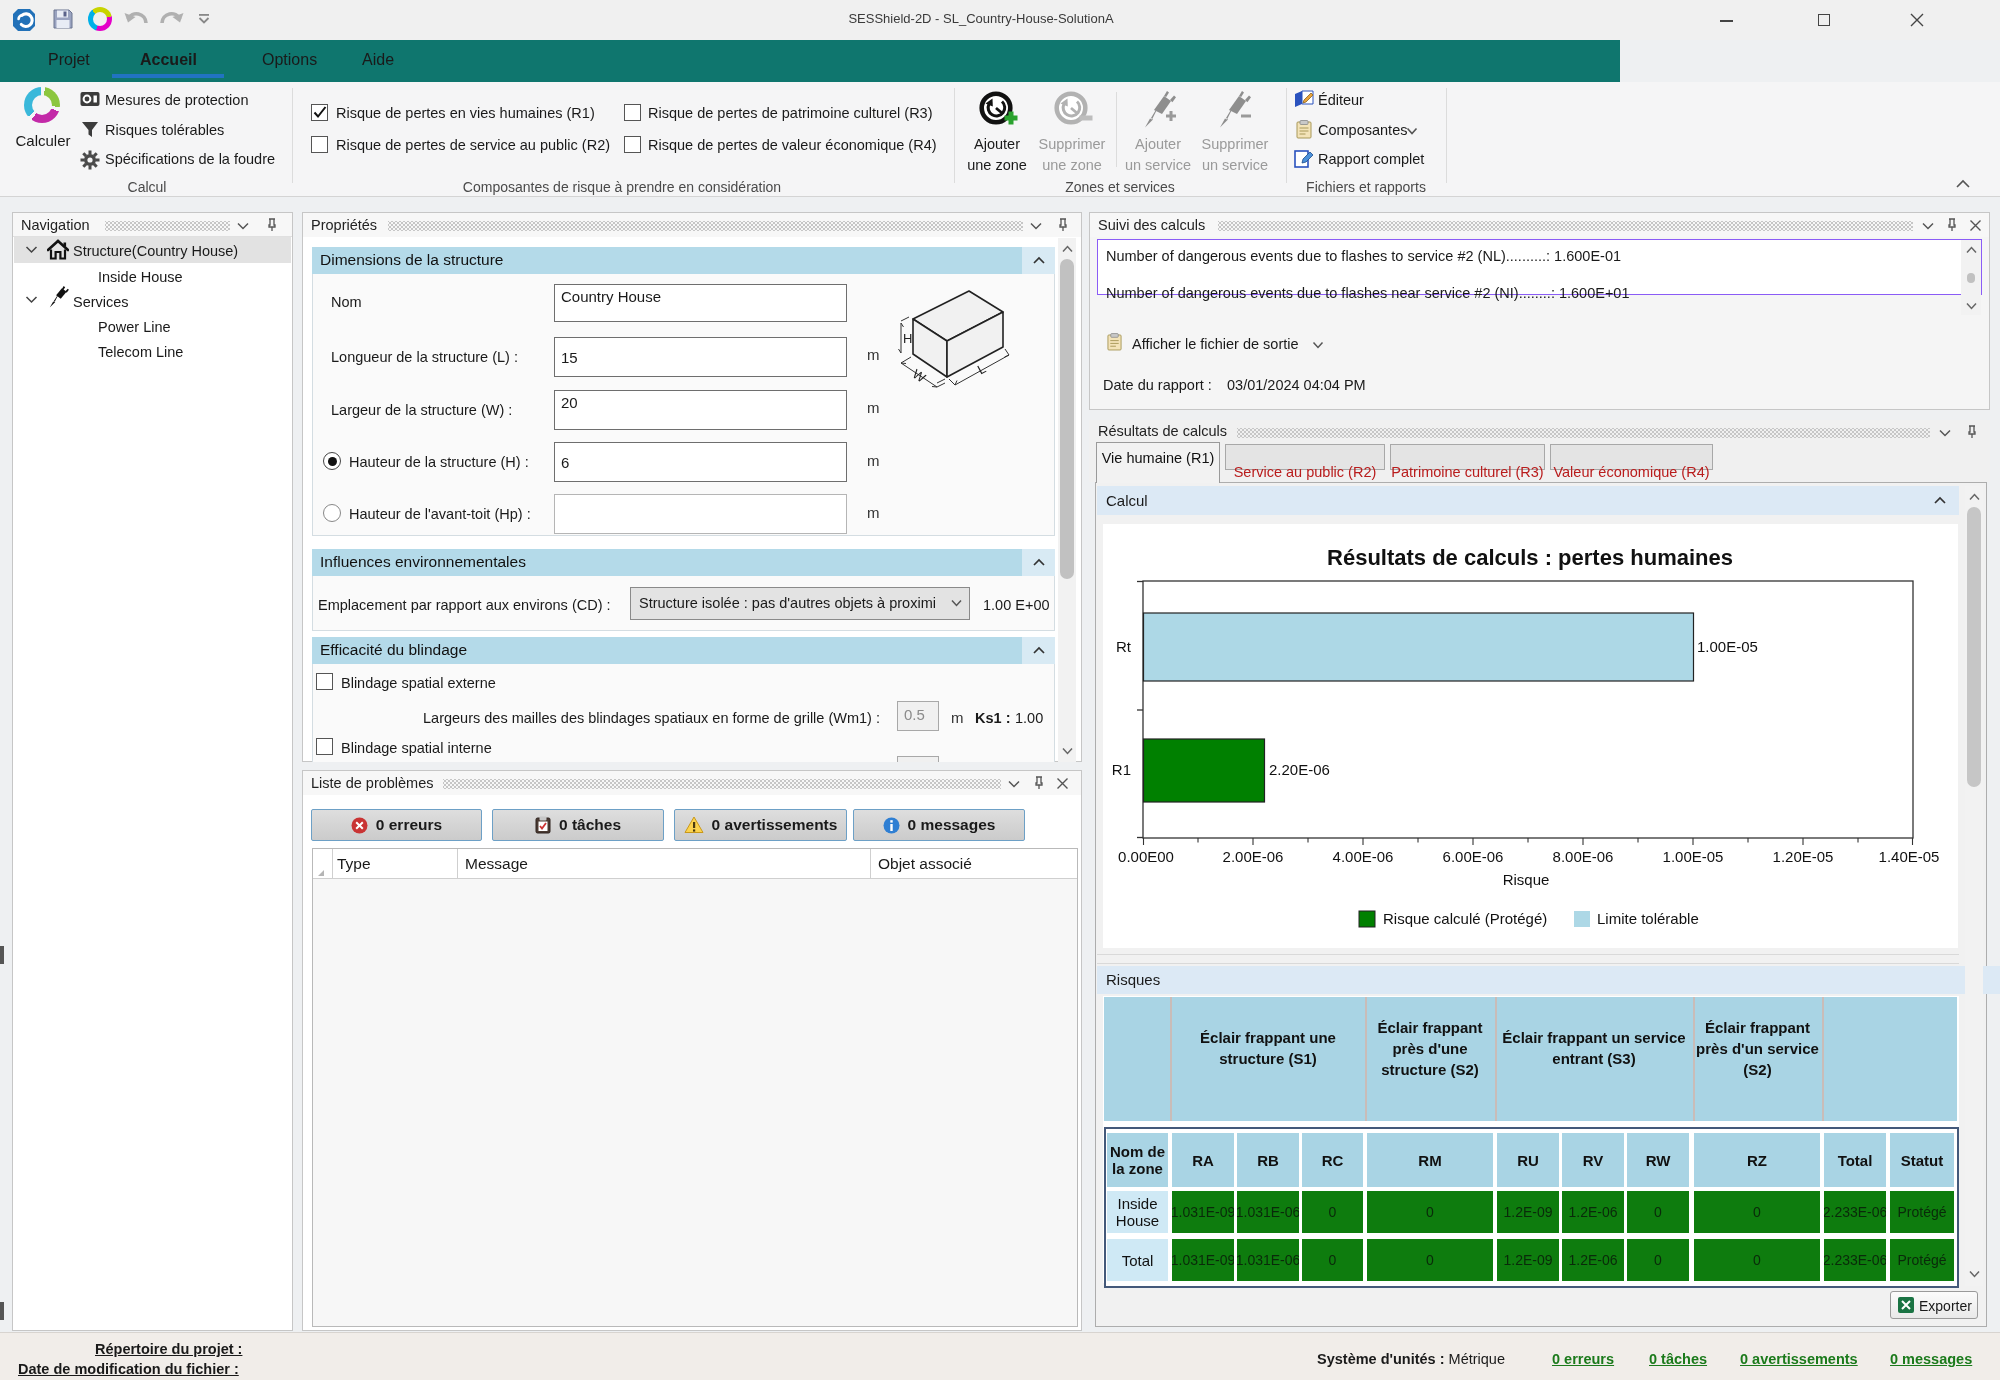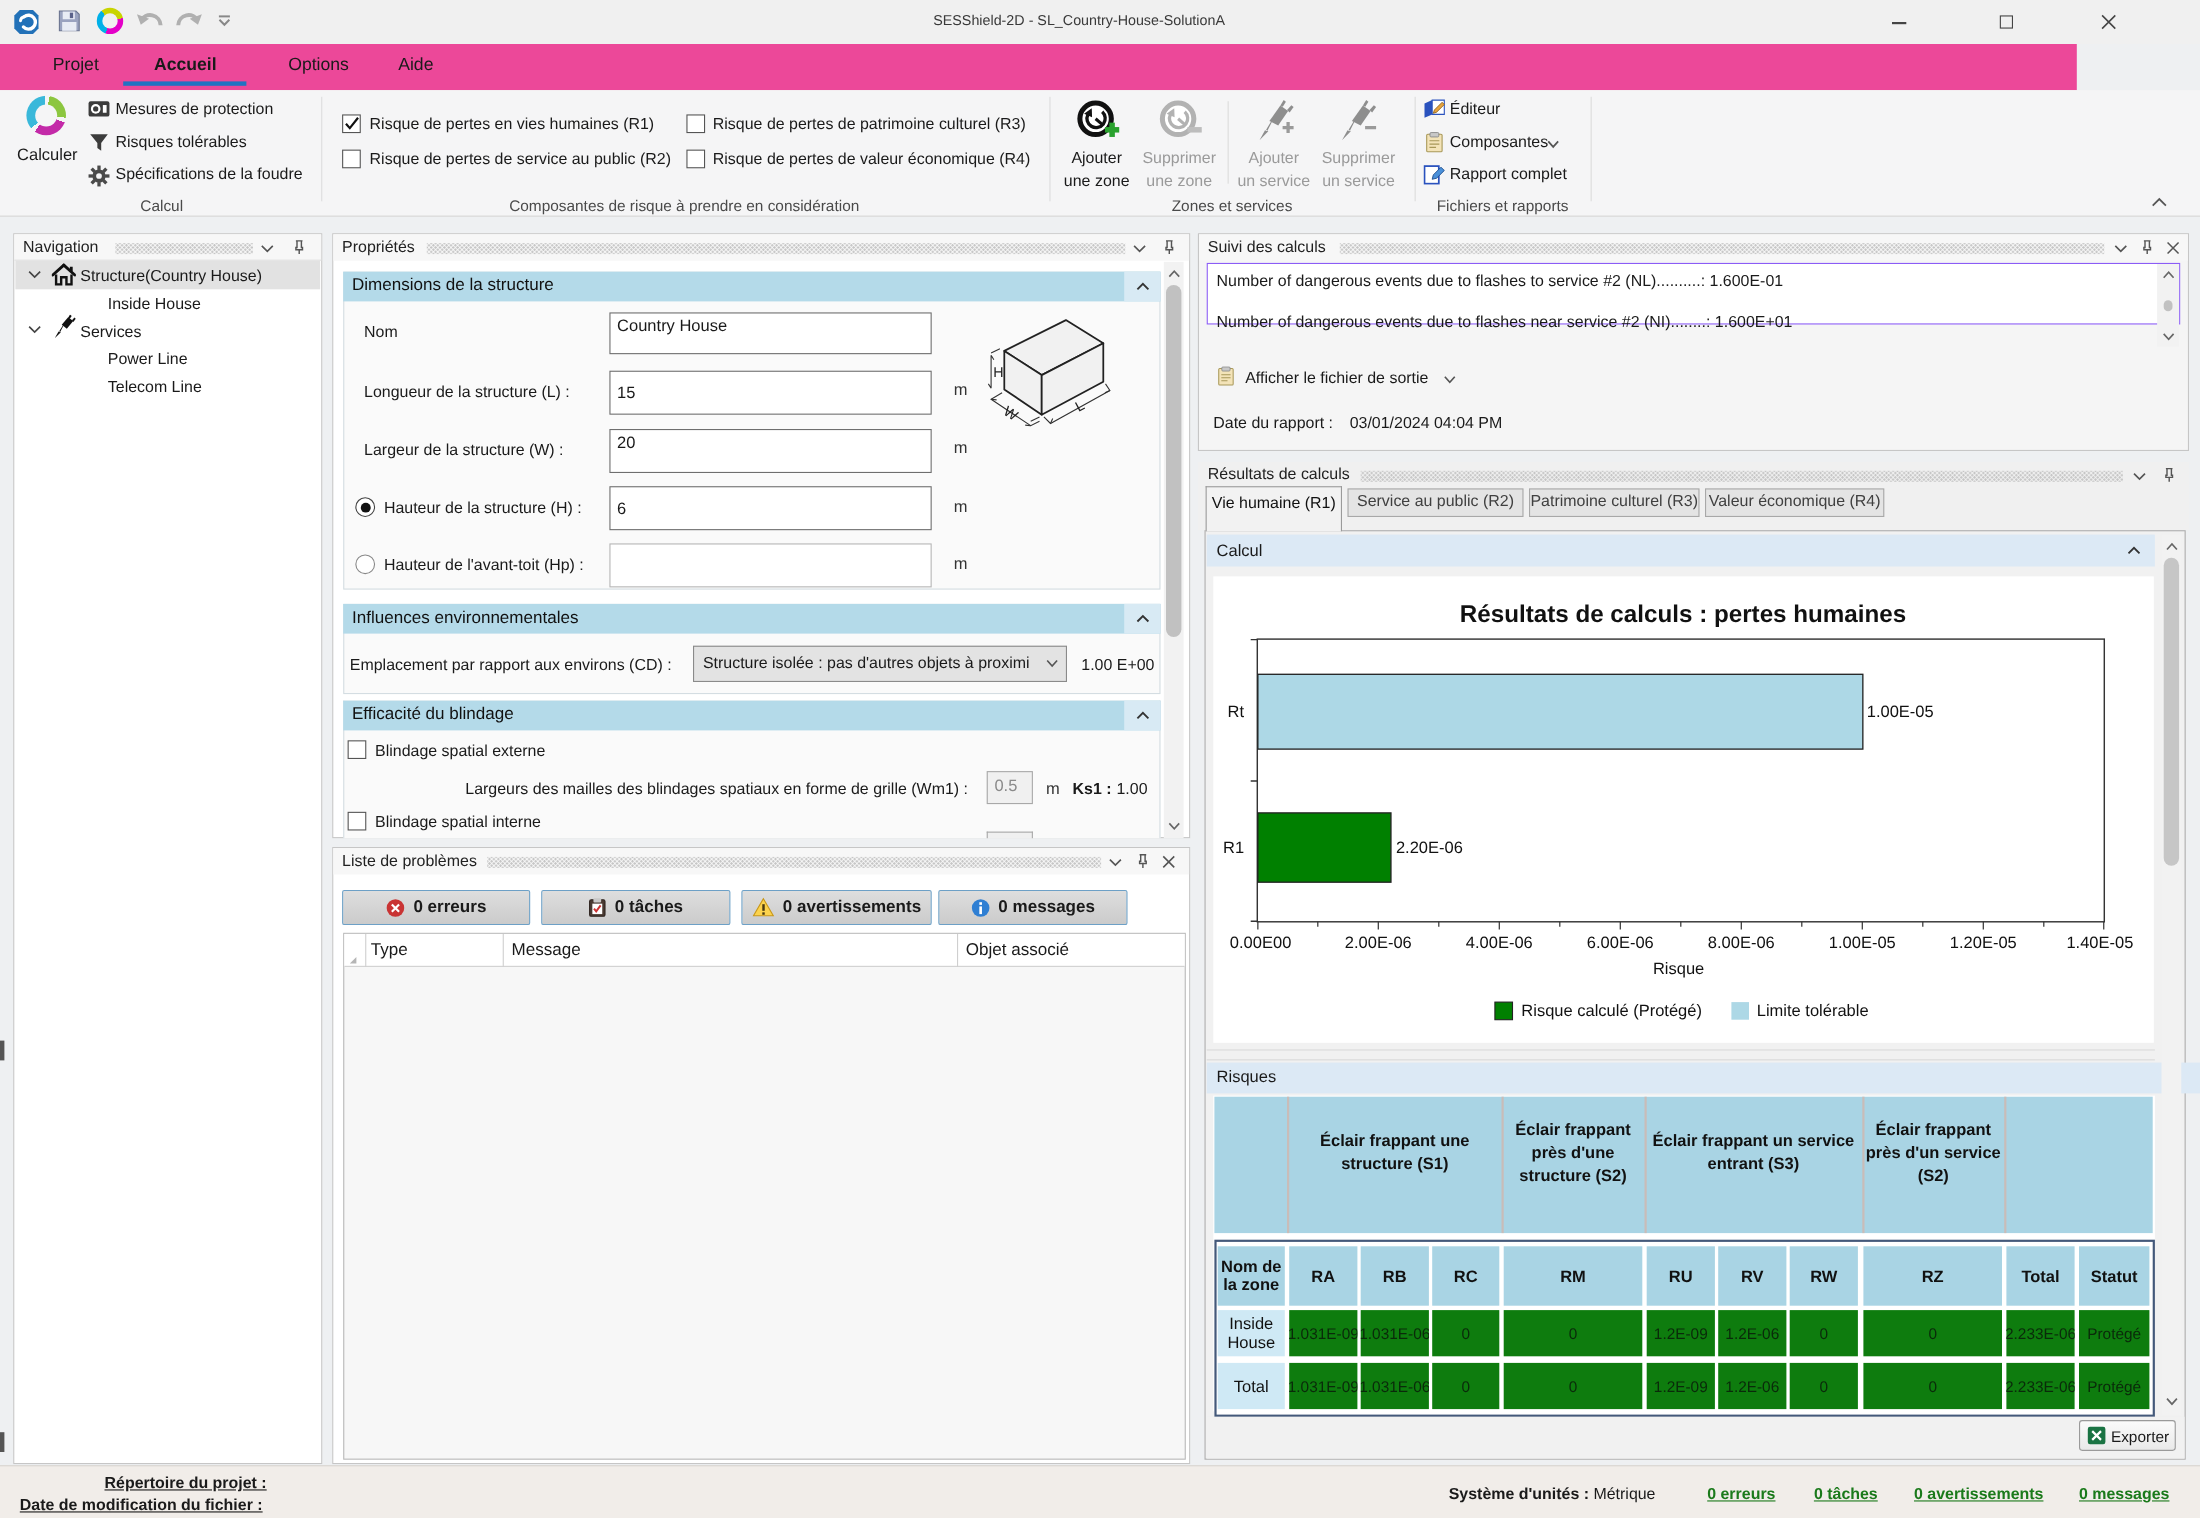--- a/index.html
+++ b/index.html
@@ -6,21 +6,21 @@
 html,body { width:2000px; height:1380px; overflow:hidden; }
 body { font-family:"Liberation Sans", sans-serif; font-size:15px; color:#1a1a1a; background:#f0f0f0; }
 .abs { position:absolute; }
 #root { position:relative; width:2000px; height:1380px; background:#eef0f2; }
 
 
 #titlebar { left:0; top:0; width:2000px; height:40px; background:#f0f0f0; }
 #titletext { left:0; top:11px; width:1962px; text-align:center; font-size:13px; color:#3a3a3a; }
 
 
-#tabrow { left:0; top:40px; width:1888px; height:42px; background:#ec4899; }
+#tabrow { left:0; top:40px; width:1620px; height:42px; background:#0f766e; }
 .rtab { position:absolute; top:11px; font-size:16px; color:#1a1a1a; }
 #tab-underline { position:absolute; left:112px; top:34px; width:112px; height:4px; background:#2173c2; }
 
 
 #ribbon { left:0; top:82px; width:2000px; height:115px; background:#f5f5f6; border-bottom:1px solid #d4d4d4; }
 .gsep { position:absolute; top:6px; width:1px; height:95px; background:#dcdcdc; }
 .glabel { position:absolute; top:97px; font-size:14px; color:#4a4a4a; text-align:center; }
 .cb { position:absolute; width:17px; height:17px; background:#fff; border:1px solid #555; }
 .cbtext { position:absolute; font-size:14.5px; color:#1a1a1a; }
 
@@ -38,21 +38,21 @@
 .sechead .btn { position:absolute; right:0; top:0; width:33px; height:27px; background:#d8eaf4; }
 
 .input { position:absolute; background:#fff; border:1px solid #6e6e6e; font-size:15px; padding:3px 6px; }
 .munit { position:absolute; font-size:15px; color:#333; }
 
 .lbtn { position:absolute; top:38px; height:32px; border:1px solid #6da0c6; border-radius:2px; background:linear-gradient(#dedede,#cbcbcb); display:flex; align-items:center; justify-content:center; gap:8px; font-weight:bold; font-size:15.5px; }
 
 
 .tab { position:absolute; font-size:15.5px; text-align:center; padding-top:7px; }
 .tab.act { z-index:5; top:24px; height:41px; background:#f2f2f2; border:1px solid #9a9a9a; border-bottom:none; color:#111; font-size:14.5px; }
-.tab.inact { top:26px; height:26px; background:#e4e4e4; border:1px solid #a8a8a8; color:#404040; padding-top:3px; font-size:14.5px; }
+.tab.inact { top:26px; height:26px; background:#e4e4e4; border:1px solid #a8a8a8; color:#b91c1c; padding-top:19px; font-size:14.5px; }
 .bsep { position:absolute; top:0; width:2px; height:124px; background:#c9bcb8; }
 .bhead { position:absolute; font-size:15px; font-weight:bold; text-align:center; line-height:21px; color:#111; }
 .hcell { position:absolute; height:54px; background:#a9d4e4; font-size:15px; font-weight:bold; display:flex; align-items:center; justify-content:center; text-align:center; line-height:17px; color:#111; }
 .zcell { position:absolute; height:42px; background:#cfe9f5; font-size:15px; display:flex; align-items:center; justify-content:center; text-align:center; line-height:17px; color:#111; }
 .gcell { position:absolute; height:42px; background:#0e7c0e; font-size:14px; display:flex; align-items:center; justify-content:center; color:#0a2a0a; overflow:hidden; white-space:nowrap; }
 
 
 #statusbar { left:0; top:1332px; width:2000px; height:48px; background:#f1ede9; border-top:1px solid #d8d4d0; }
 .slink { position:absolute; top:18px; font-weight:bold; color:#1b7a1b; text-decoration:underline; font-size:14.5px; }
 </style>

